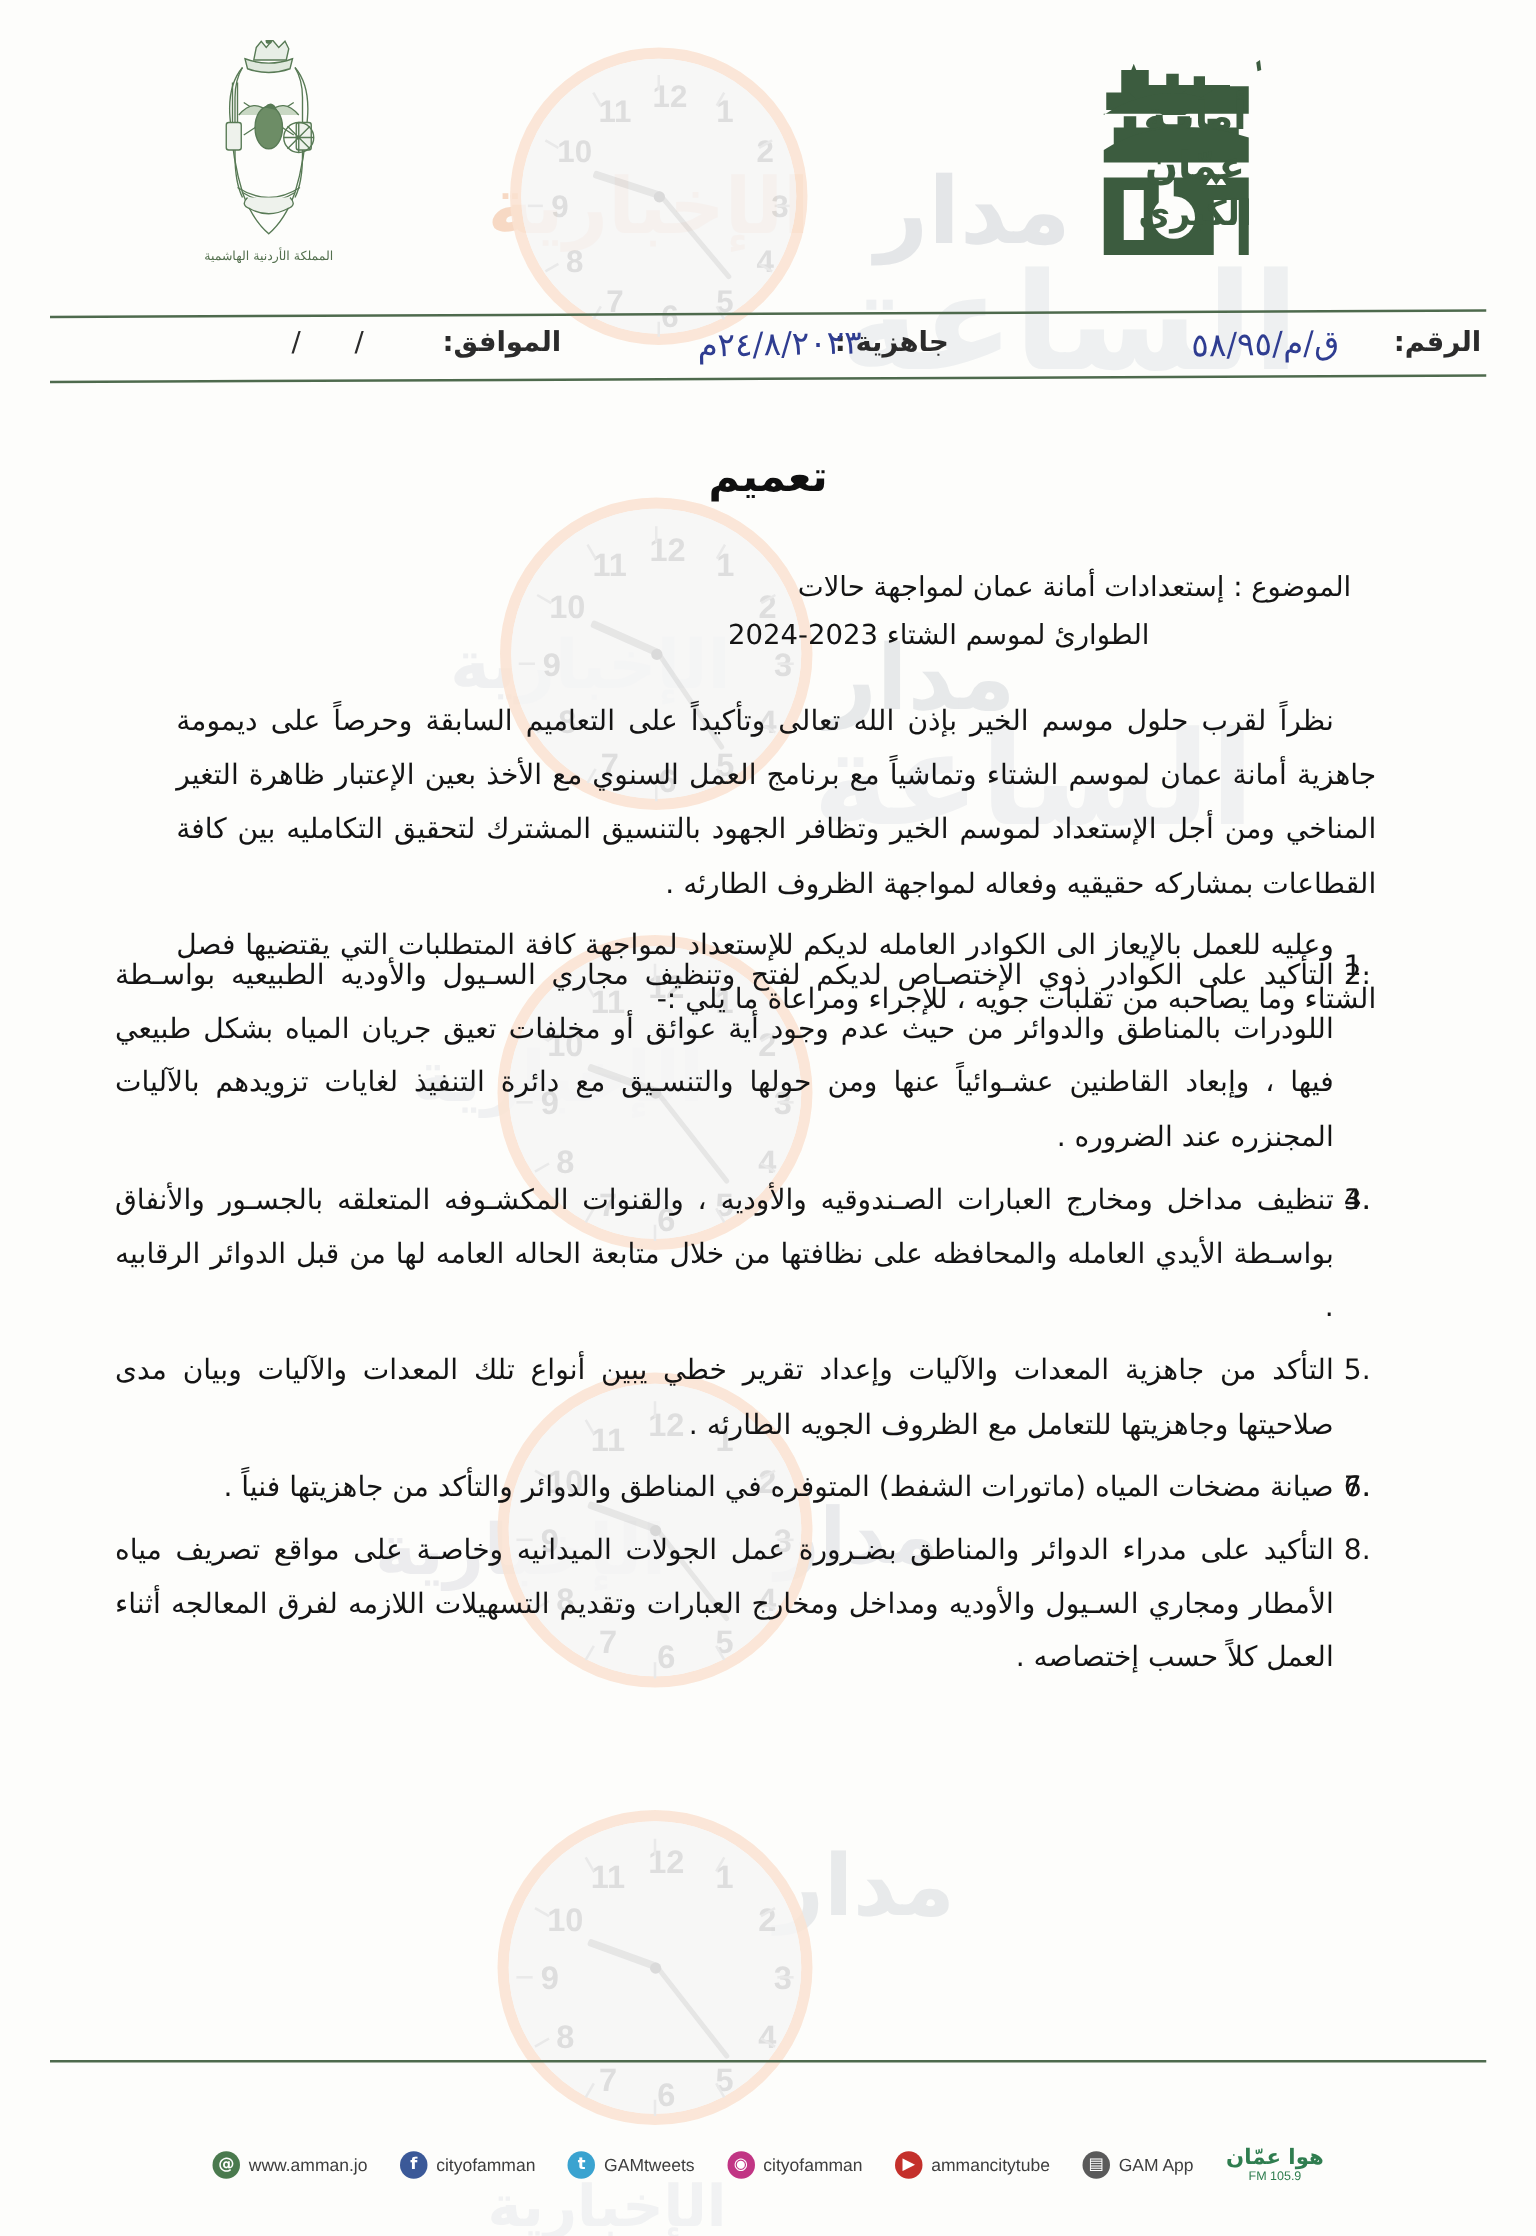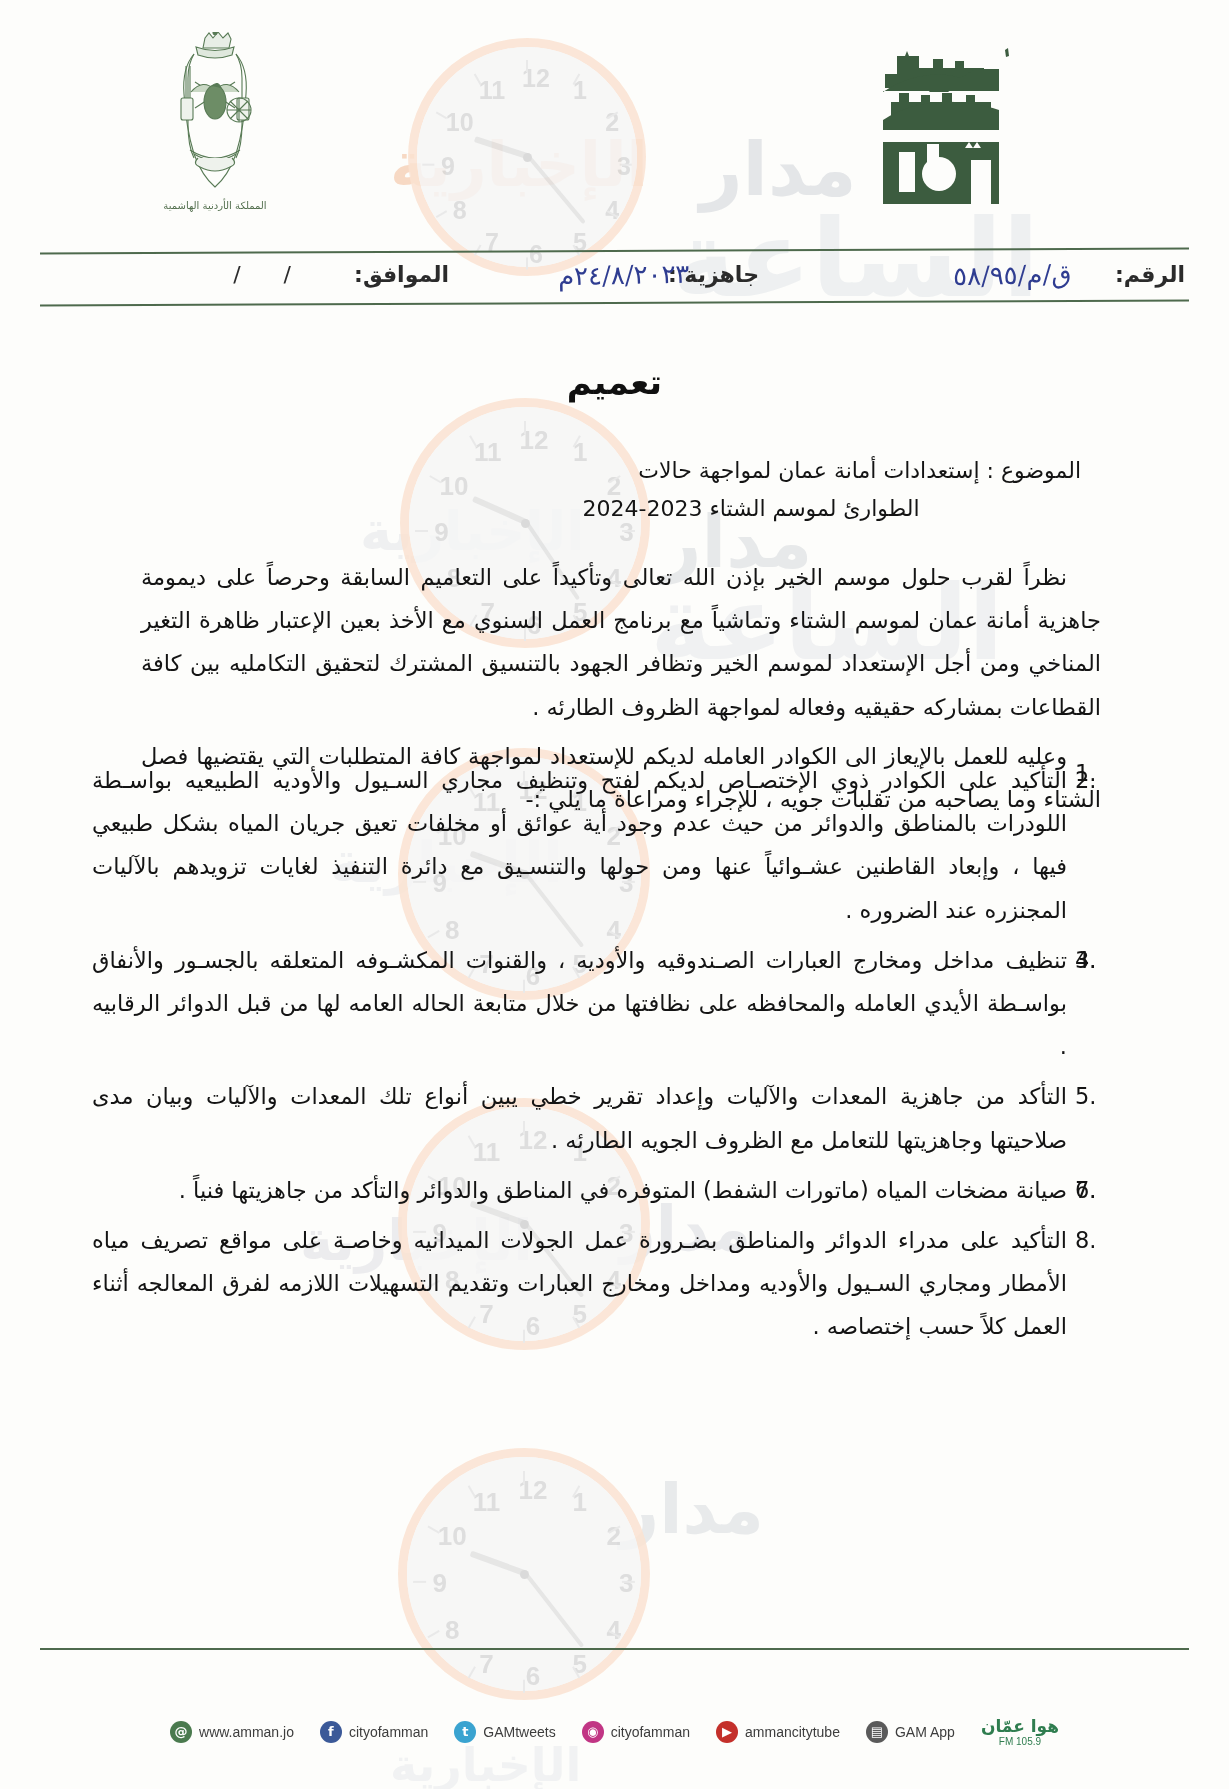--- a/index.html
+++ b/index.html
@@ -330,20 +330,25 @@
           <path d="M2 72 c30 -20 74 -24 116 -10 v20 h-116 z"></path>
           <path d="M2 94 h116 v62 h-116 z"></path>
           <circle cx="58" cy="126" r="17" fill="#fdfdfb"></circle>
           <path d="M46 96 h12 v18 h-12 z" fill="#fdfdfb"></path>
           <path d="M84 100 l4 -6 l4 6 l4 -6 l4 6 z" fill="#fdfdfb"></path>
           <path d="M18 104 h16 v40 h-16 z" fill="#fdfdfb"></path>
           <path d="M90 112 h20 v44 h-20 z" fill="#fdfdfb"></path>
           <path d="M124 2 l3 -2 l1 8 l-3 1 z"></path>
         </g>
       </svg>
+      <div class="gam-words">
+        <div class="l1">أمانـة</div>
+        <div class="l2">عمّان</div>
+        <div class="l3">الكبرى</div>
+      </div>
     </div>
 
     <div class="crest">
       <svg viewBox="0 0 130 170" width="130" height="170">
         <g fill="none" stroke="#587a55" stroke-width="1.1">
 
           <path d="M55 6 l4 -5 l4 5 l5 -6 l5 6 l5 -5 l3 6 l-2 9 h-26 z" fill="#e8eee6"></path>
           <circle cx="65" cy="0.5" r="2" fill="#587a55"></circle>
           <path d="M46 15 q19 7 38 0 l-2 8 q-17 6 -34 0 z" fill="#dfe8dd"></path>
 

